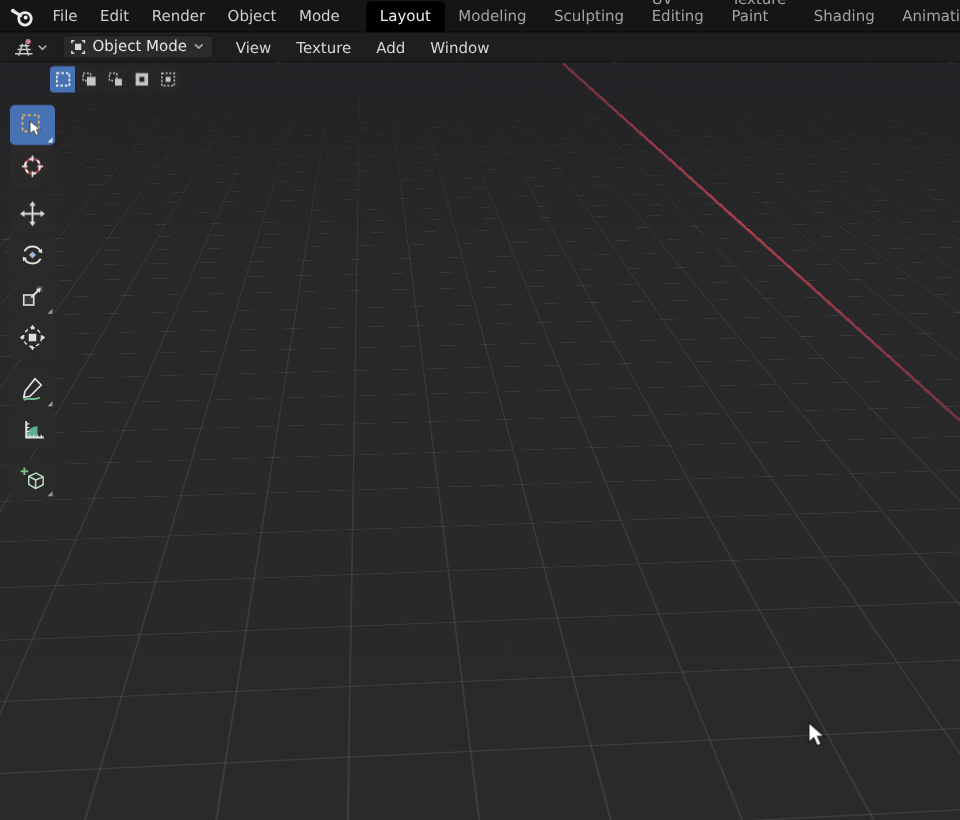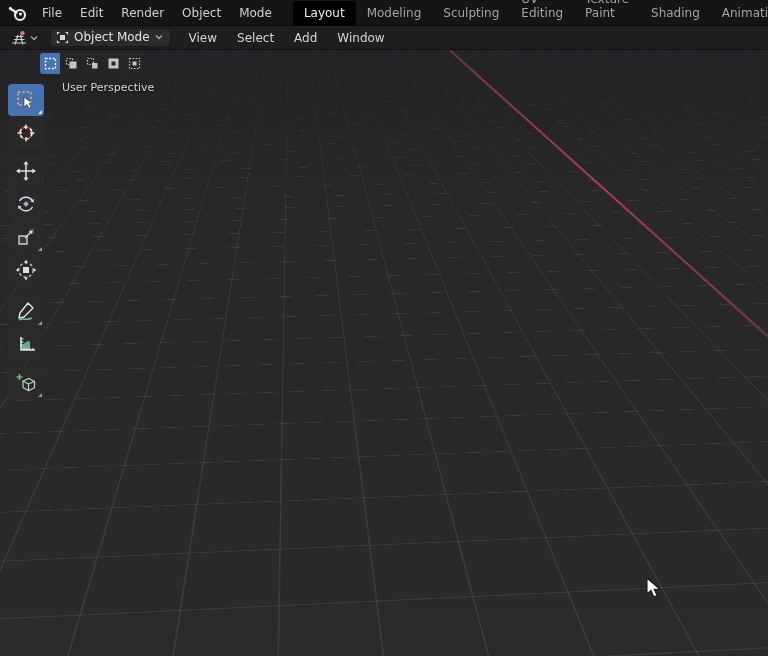--- a/index.html
+++ b/index.html
@@ -113,21 +113,21 @@
         <path d="M1.5 3.5 V1.5 H3.5 M9.5 1.5 H11.5 V3.5 M11.5 9.5 V11.5 H9.5 M3.5 11.5 H1.5 V9.5" stroke="#d8d8d8" stroke-width="1.2" fill="none"></path>
         <rect x="4" y="4" width="5" height="5" fill="#d8d8d8"></rect>
       </svg>
       <span>Object Mode</span>
       <svg width="8" height="6" viewBox="0 0 8 6">
         <path d="M1 1.5 L4 4.5 L7 1.5" stroke="#aaaaaa" stroke-width="1.3" fill="none"></path>
       </svg>
     </div>
     <div class="h2-menus">
       <div class="menu-item">View</div>
-      <div class="menu-item">Select</div>
+      <div class="menu-item">Texture</div>
       <div class="menu-item">Add</div>
       <div class="menu-item">Window</div>
     </div>
   </div>
 
   <div class="viewport">
     <div class="grid-scene">
       <div class="grid-plane"></div>
     </div>
     <div class="horizon-fade"></div>
@@ -159,21 +159,20 @@
       </div>
       <div class="smbtn">
         <svg width="13" height="13" viewBox="0 0 13 13">
           <rect x="1.5" y="1.5" width="10" height="10" fill="none" stroke="#c4c4c4" stroke-width="1.2" stroke-dasharray="1.6 1.4"></rect>
           <rect x="4.5" y="4.5" width="4" height="4" fill="#c4c4c4"></rect>
         </svg>
       </div>
     </div>
 
     <div class="vp-text">
-      <div>User Perspective</div>
     </div>
 
     <svg class="cursor" width="16" height="22" viewBox="0 0 16 22">
       <polygon points="1,1 1,17 5,13.4 7.8,19.8 11,18.4 8.2,12.2 13.6,12.2" fill="#ffffff" stroke="#1a1a1a" stroke-width="1.1"></polygon>
     </svg>
   </div>
 
   <div class="toolbar">
 
     <div class="tool-btn active" style="top:0px">

